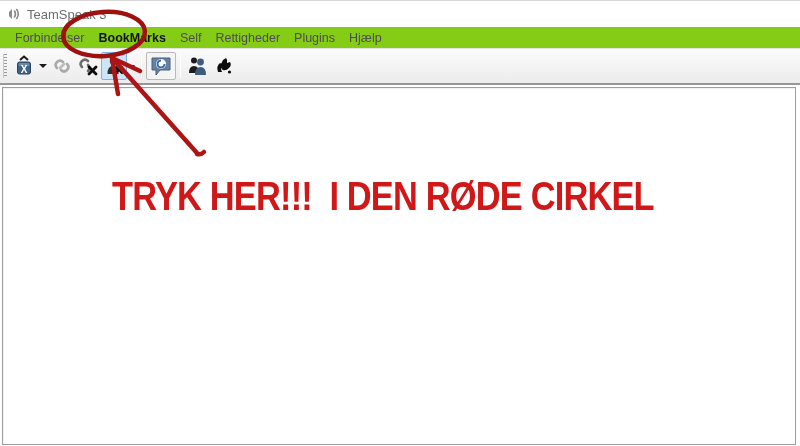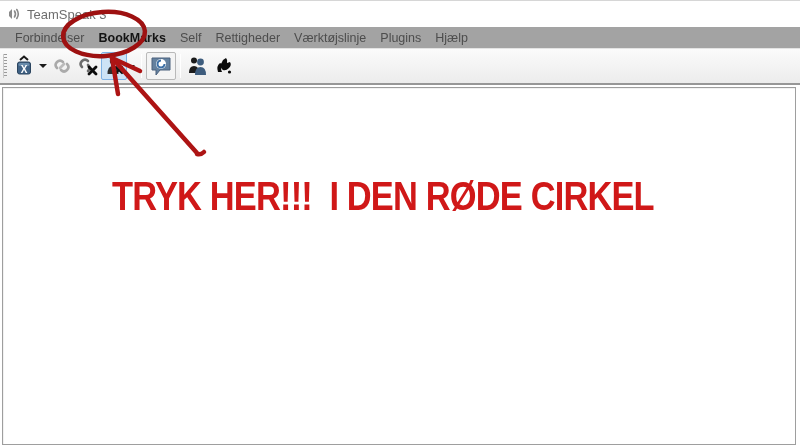--- a/index.html
+++ b/index.html
@@ -9,21 +9,21 @@
     border-top:1px solid #d6d6d6; }
 
   
   .titlebar { position:absolute; left:0; top:0; width:800px; height:26px;
     background:#ffffff; display:flex; align-items:center; padding-left:4px; }
   .app-logo { width:18px; height:18px; margin-right:5px; flex:0 0 auto; }
   .app-title { font-size:13px; color:#6e6e6e; }
 
   
   .menubar { position:absolute; left:0; top:26px; width:800px; height:21px;
-    background:#a3a3a3; display:flex; align-items:center; padding-left:8px; }
+    background:#84cc16; display:flex; align-items:center; padding-left:8px; }
   .menu-item { font-size:12.5px; color:#4d4d4d; padding:2px 7px; cursor:default; }
   .menu-item.highlighted { font-weight:bold; color:#141414; }
 
   
   .toolbar { position:absolute; left:0; top:47px; width:800px; height:37px;
     background:linear-gradient(#fbfbfb,#ececec);
     border-top:1px solid #e3e3e3; border-bottom:2px solid #979797;
     display:flex; align-items:center; padding-left:2px; }
   .drag-handle { width:4px; height:24px; margin:0 4px 0 1px;
     background:repeating-linear-gradient(#9a9a9a 0 1px, transparent 1px 3px);
@@ -67,21 +67,20 @@
       </g>
     </svg>
     <span class="app-title">TeamSpeak 3</span>
   </div>
 
   <div class="menubar">
     <span class="menu-item">Forbindelser</span>
     <span class="menu-item highlighted">BookMarks</span>
     <span class="menu-item">Self</span>
     <span class="menu-item">Rettigheder</span>
-    <span class="menu-item">Værktøjslinje</span>
     <span class="menu-item">Plugins</span>
     <span class="menu-item">Hjælp</span>
   </div>
 
   <div class="toolbar">
     <div class="drag-handle"></div>
 
     <div class="tb-btn">
       <svg width="20" height="22" viewBox="0 0 20 22">
         <path d="M6 5 L10 1.5 L14 5" fill="none" stroke="#1b1b1b" stroke-width="2"></path>

